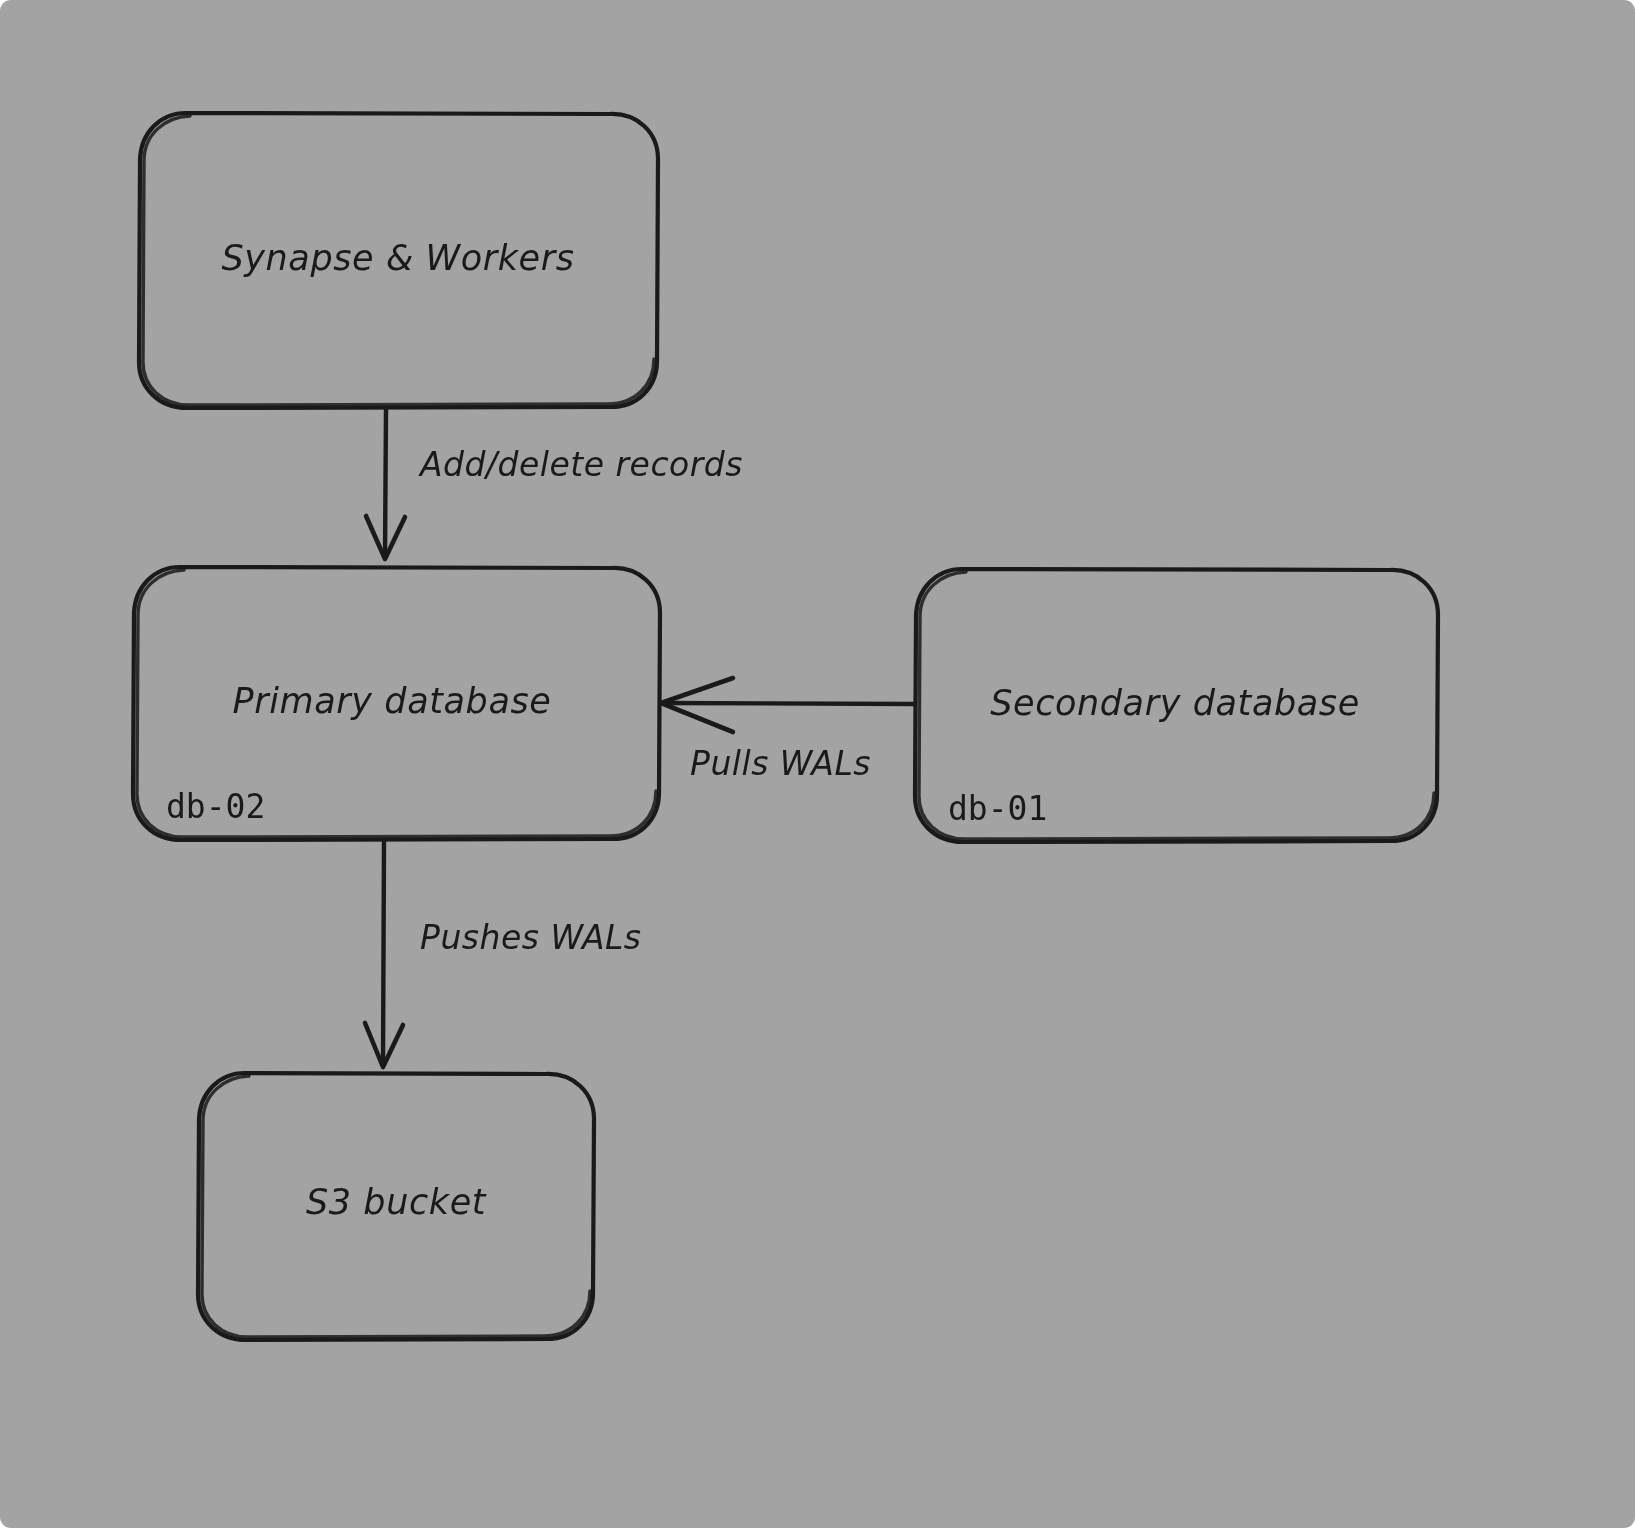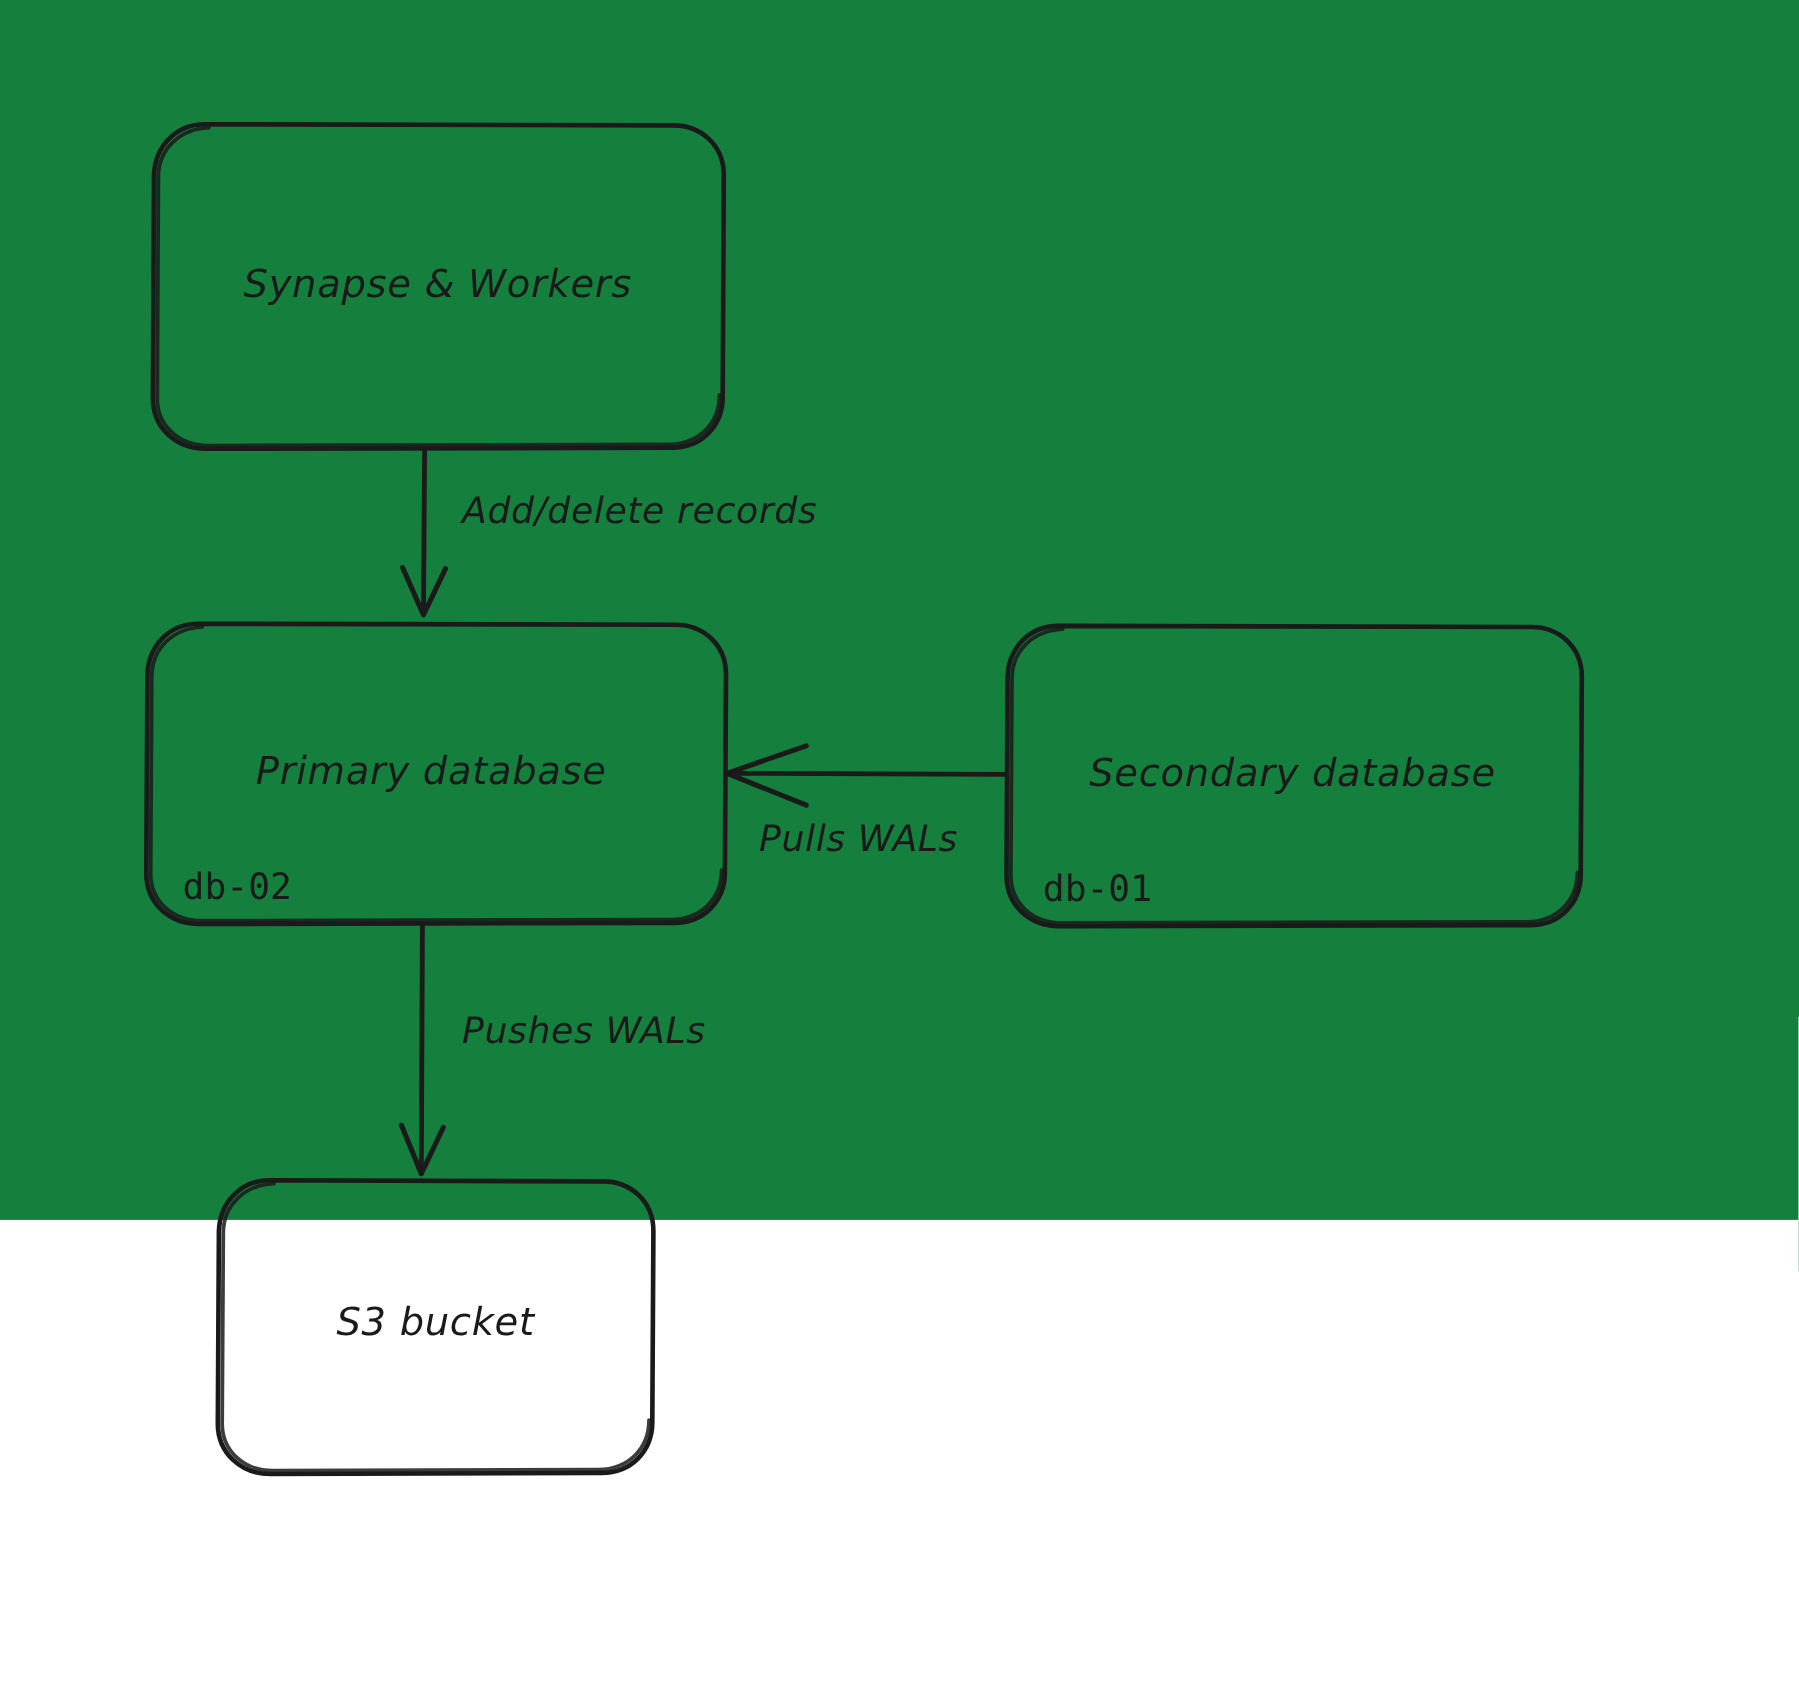--- a/index.html
+++ b/index.html
@@ -10,22 +10,23 @@
   }
   body {
     width: 1635px;
     height: 1531px;
     overflow: hidden;
     font-family: "DejaVu Sans", sans-serif;
   }
   #canvas {
     position: relative;
     width: 1635px;
-    height: 1109px;
-    background: #15803d;
+    height: 1528px;
+    background: #a3a3a3;
+    border-radius: 11px;
   }
   #diagram-svg {
     position: absolute;
     top: 0;
     left: 0;
     width: 1635px;
     height: 1531px;
   }
   
   .sketch-stroke {

